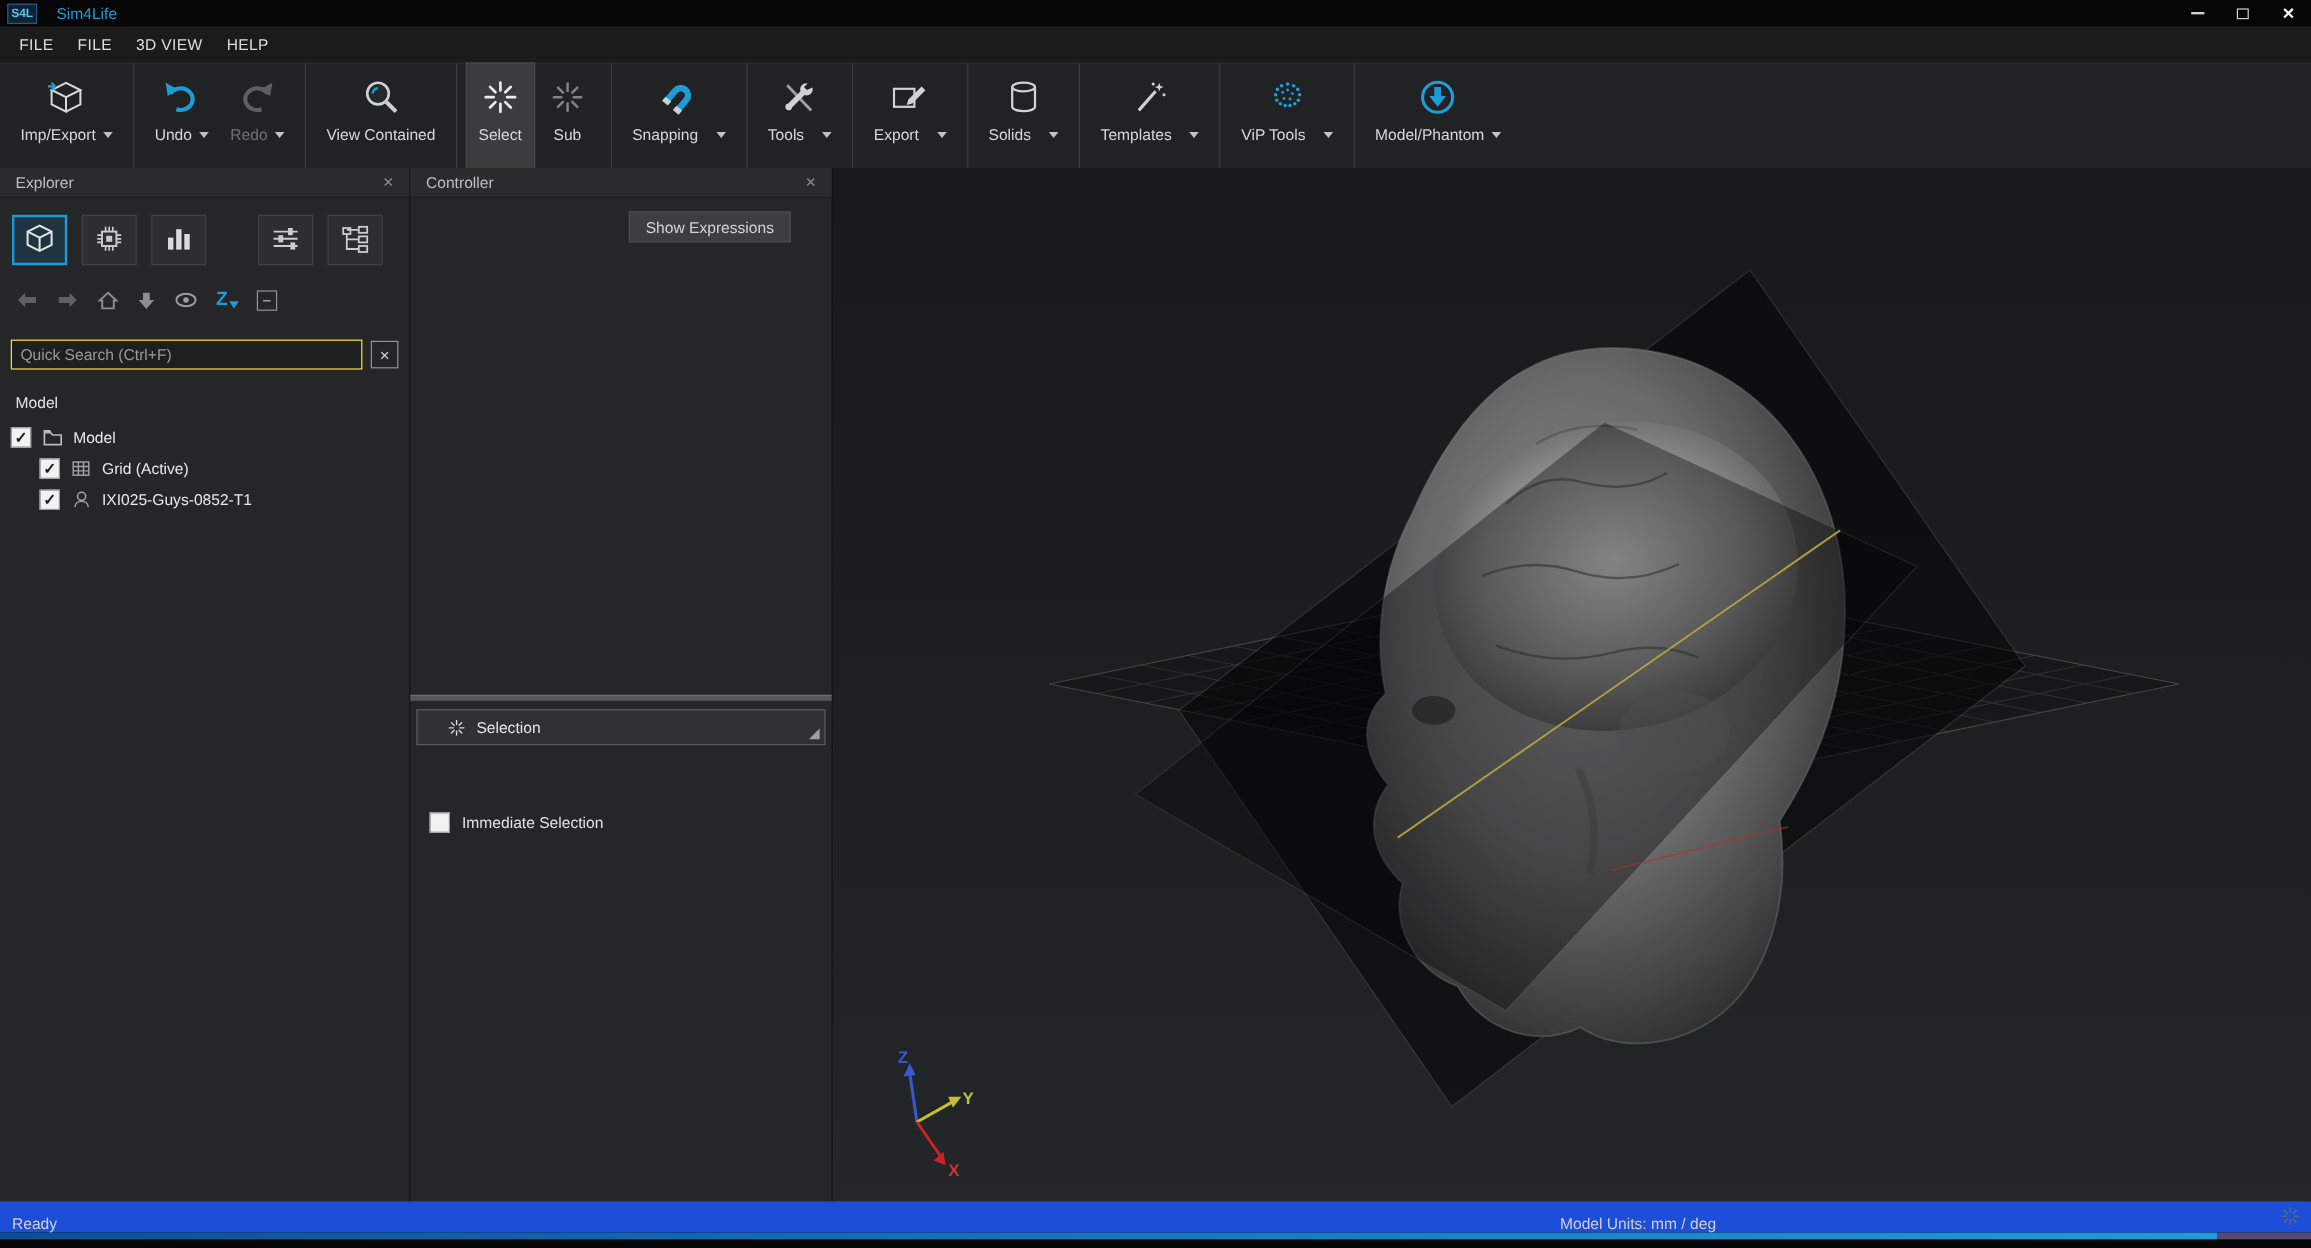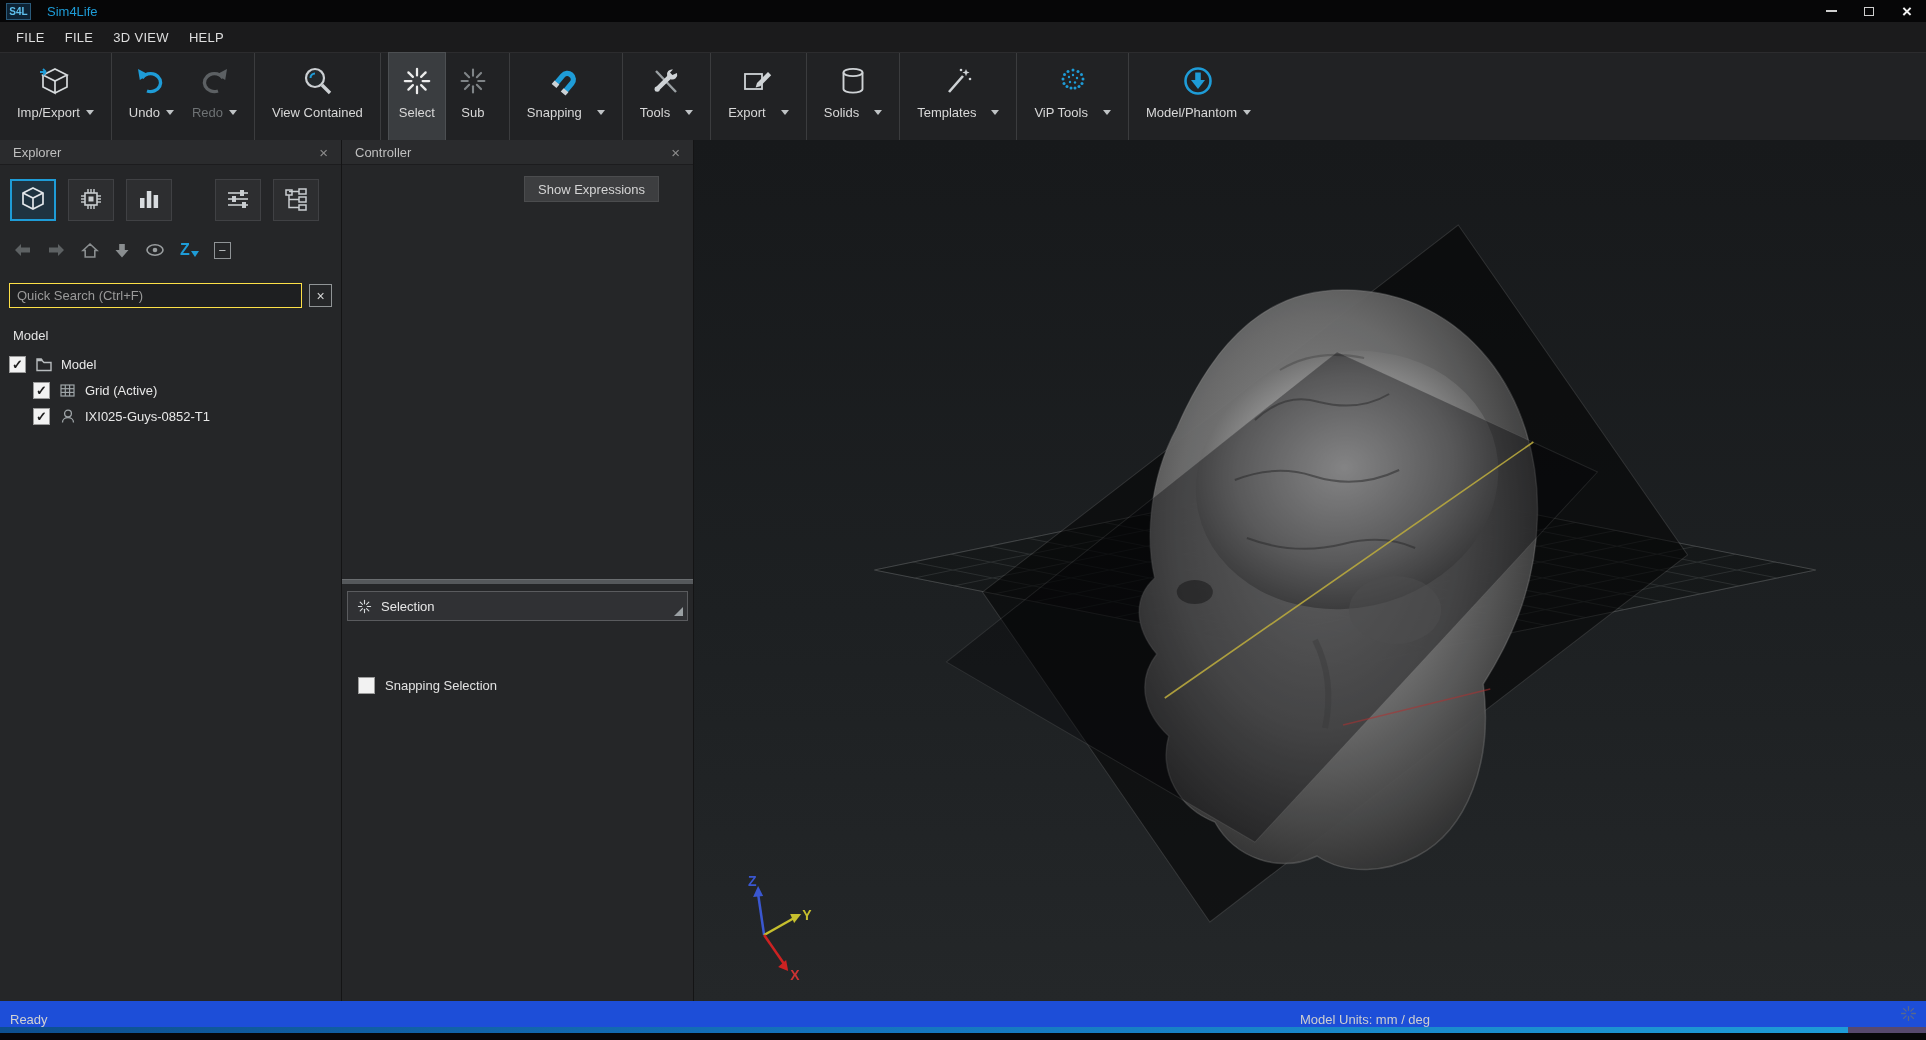--- a/index.html
+++ b/index.html
@@ -75,21 +75,21 @@
   .cb.empty .check{visibility:hidden}
   .node-icon{display:flex;align-items:center;justify-content:center;width:19px}
 
   
   .ctrl-top{height:414px;display:flex;flex-direction:column;flex:0 0 auto}
   .show-expr-btn{margin:11px 34px 0 auto;height:26px;padding:0 13px;background:#3d3e40;
     border:1px solid #4b4c4e;color:#d4d4d4;font-size:13px;display:flex;align-items:center}
   .splitter{height:5px;background:#55585b;flex:0 0 auto;border-top:1px solid #6a6d70}
   .ctrl-bottom{flex:1;display:flex;flex-direction:column}
   .sel-header{margin:7px 5px 0;height:30px;background:#303134;border:1px solid #5a5b5e;
-    display:flex;align-items:center;gap:9px;padding:0 9px;position:relative;color:#e6e6e6}
+    display:flex;align-items:center;gap:9px;padding:0 25px;position:relative;color:#e6e6e6}
   .sel-corner{position:absolute;right:4px;bottom:4px;width:0;height:0;
     border-left:9px solid transparent;border-bottom:9px solid #9aa0a3}
   .sel-modes{display:flex;margin:36px 0 0 16px}
   .sel-modes-label{width:98px;color:#e2e2e2;line-height:1.5;padding-top:8px}
   .mode{width:92px;display:flex;flex-direction:column;align-items:center;gap:10px}
   .mode + .mode{margin-left:18px}
   .mode-label{color:#dedede}
   .contained-box{width:38px;height:38px;border:1.5px dashed #9aa0a3;border-radius:7px;
     display:flex;align-items:center;justify-content:center}
   .immediate{display:flex;align-items:center;gap:10px;margin:56px 0 0 16px;color:#e2e2e2}
@@ -562,21 +562,21 @@
             </span>
             <span>Selection</span>
             <span class="sel-corner"></span>
           </div>
 
 
           <div class="immediate">
             <span class="cb empty">
                 <span class="check">✓</span>
               </span>
-            <span>Snapping Selection</span>
+            <span>Immediate Selection</span>
           </div>
         </div>
       </div>
     </div>
 
     <div class="viewport">
       <svg viewBox="0 0 1230 861" preserveAspectRatio="none">
         <defs>
           <radialGradient id="gSkull" cx="45%" cy="40%" r="65%">
             <stop offset="0%" stop-color="#9c9c9c"></stop>

